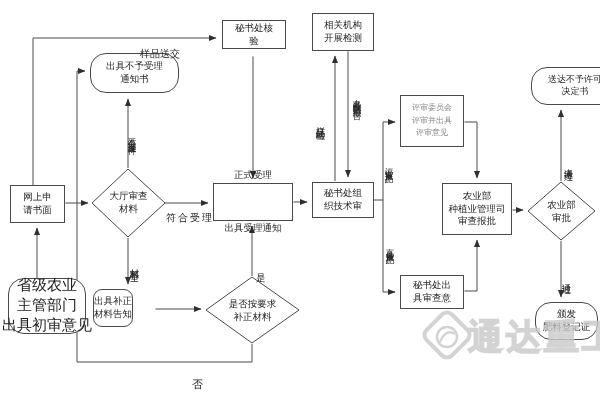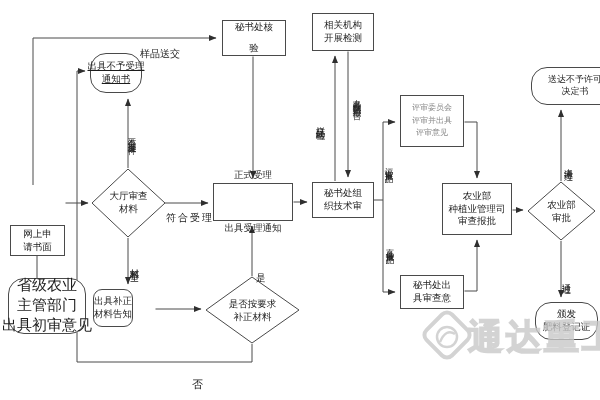--- a/index.html
+++ b/index.html
@@ -53,25 +53,25 @@
       <path d="M464.5,291 H477 V240" marker-end="url(#ah)"></path>
       <path d="M512.5,210 H523" marker-end="url(#ah)"></path>
       <path d="M561,181 V110" marker-end="url(#ah)"></path>
       <path d="M561,241 V297" marker-end="url(#ah)"></path>
       <polygon points="92,203 128,169 165,203 128,237" fill="#ffffff"></polygon>
       <polygon points="206,310 252,277 299,310 252,343" fill="#ffffff"></polygon>
       <polygon points="528,211 561,182 595,211 561,240" fill="#ffffff"></polygon>
     </g>
   </svg>
 
-  <div class="node" style="left:10px;top:185px;width:55px;height:31px;margin-top:40px;">
+  <div class="node" style="left:10px;top:185px;width:55px;height:38px;">
     <span>网上申</span>
     <span>请书面</span>
   </div>
-  <div class="node" style="left:222px;top:20px;width:64px;height:36px;justify-content:space-between;">
+  <div class="node" style="left:222px;top:20px;width:64px;height:29px;">
     <span>秘书处核</span>
     <span>验</span>
   </div>
   <div class="node" style="left:312px;top:13px;width:62px;height:38px;">
     <span>相关机构</span>
     <span>开展检测</span>
   </div>
   <div class="node" style="left:213px;top:183px;width:80px;height:38px;gap:40px;">
     <span>正式受理</span>
     <span>出具受理通知</span>
@@ -92,21 +92,21 @@
   <div class="node" style="left:442px;top:183px;width:70px;height:52px;">
     <span>农业部</span>
     <span>种植业管理司</span>
     <span>审查报批</span>
   </div>
   <div class="node" style="left:400px;top:275px;width:64px;height:34px;">
     <span>秘书处出</span>
     <span>具审查意</span>
   </div>
 
-  <div class="node round" style="left:90px;top:53px;width:52px;height:40px;text-decoration:underline;">
+  <div class="node round" style="left:90px;top:53px;width:89px;height:40px;">
     <span>出具不予受理</span>
     <span>通知书</span>
   </div>
   <div class="node round" style="left:8px;top:278px;width:78px;height:56px;font-size:15px;">
     <span>省级农业</span>
     <span>主管部门</span>
     <span>出具初审意见</span>
   </div>
   <div class="node round" style="left:531px;top:67px;width:88px;height:38px;font-size:9px;font-family:Liberation Serif, serif;">
     <span>送达不予许可</span>

